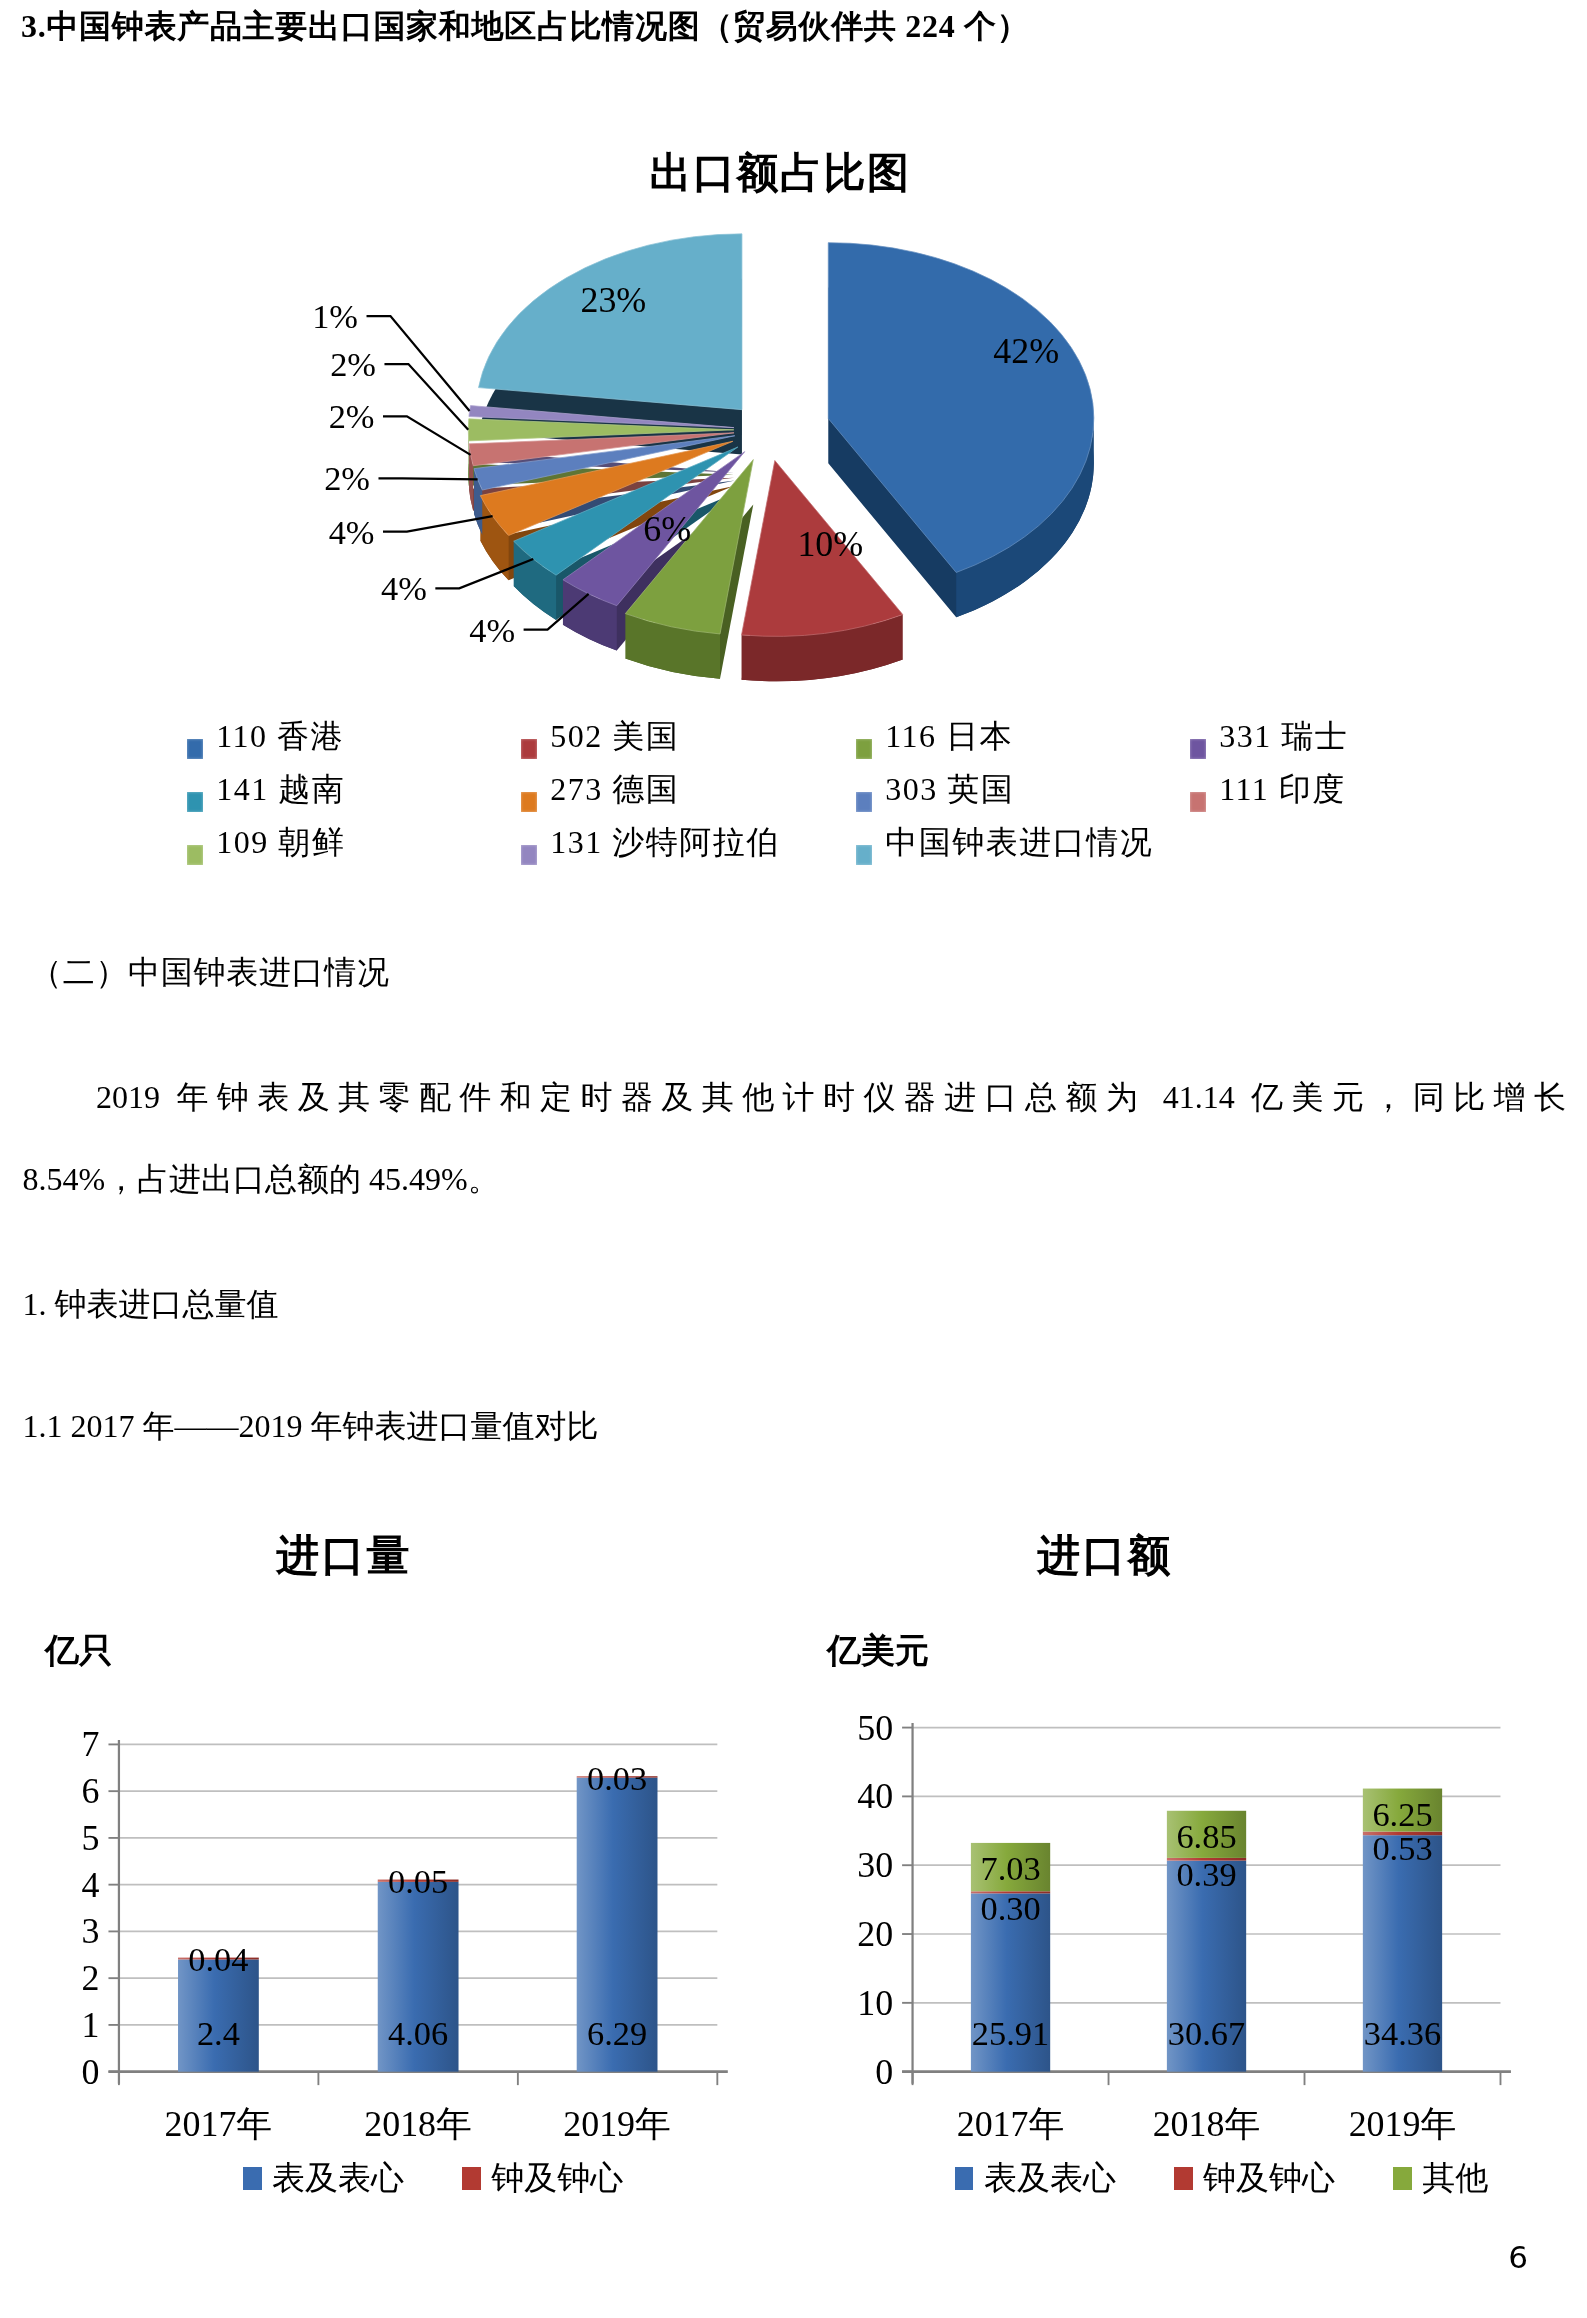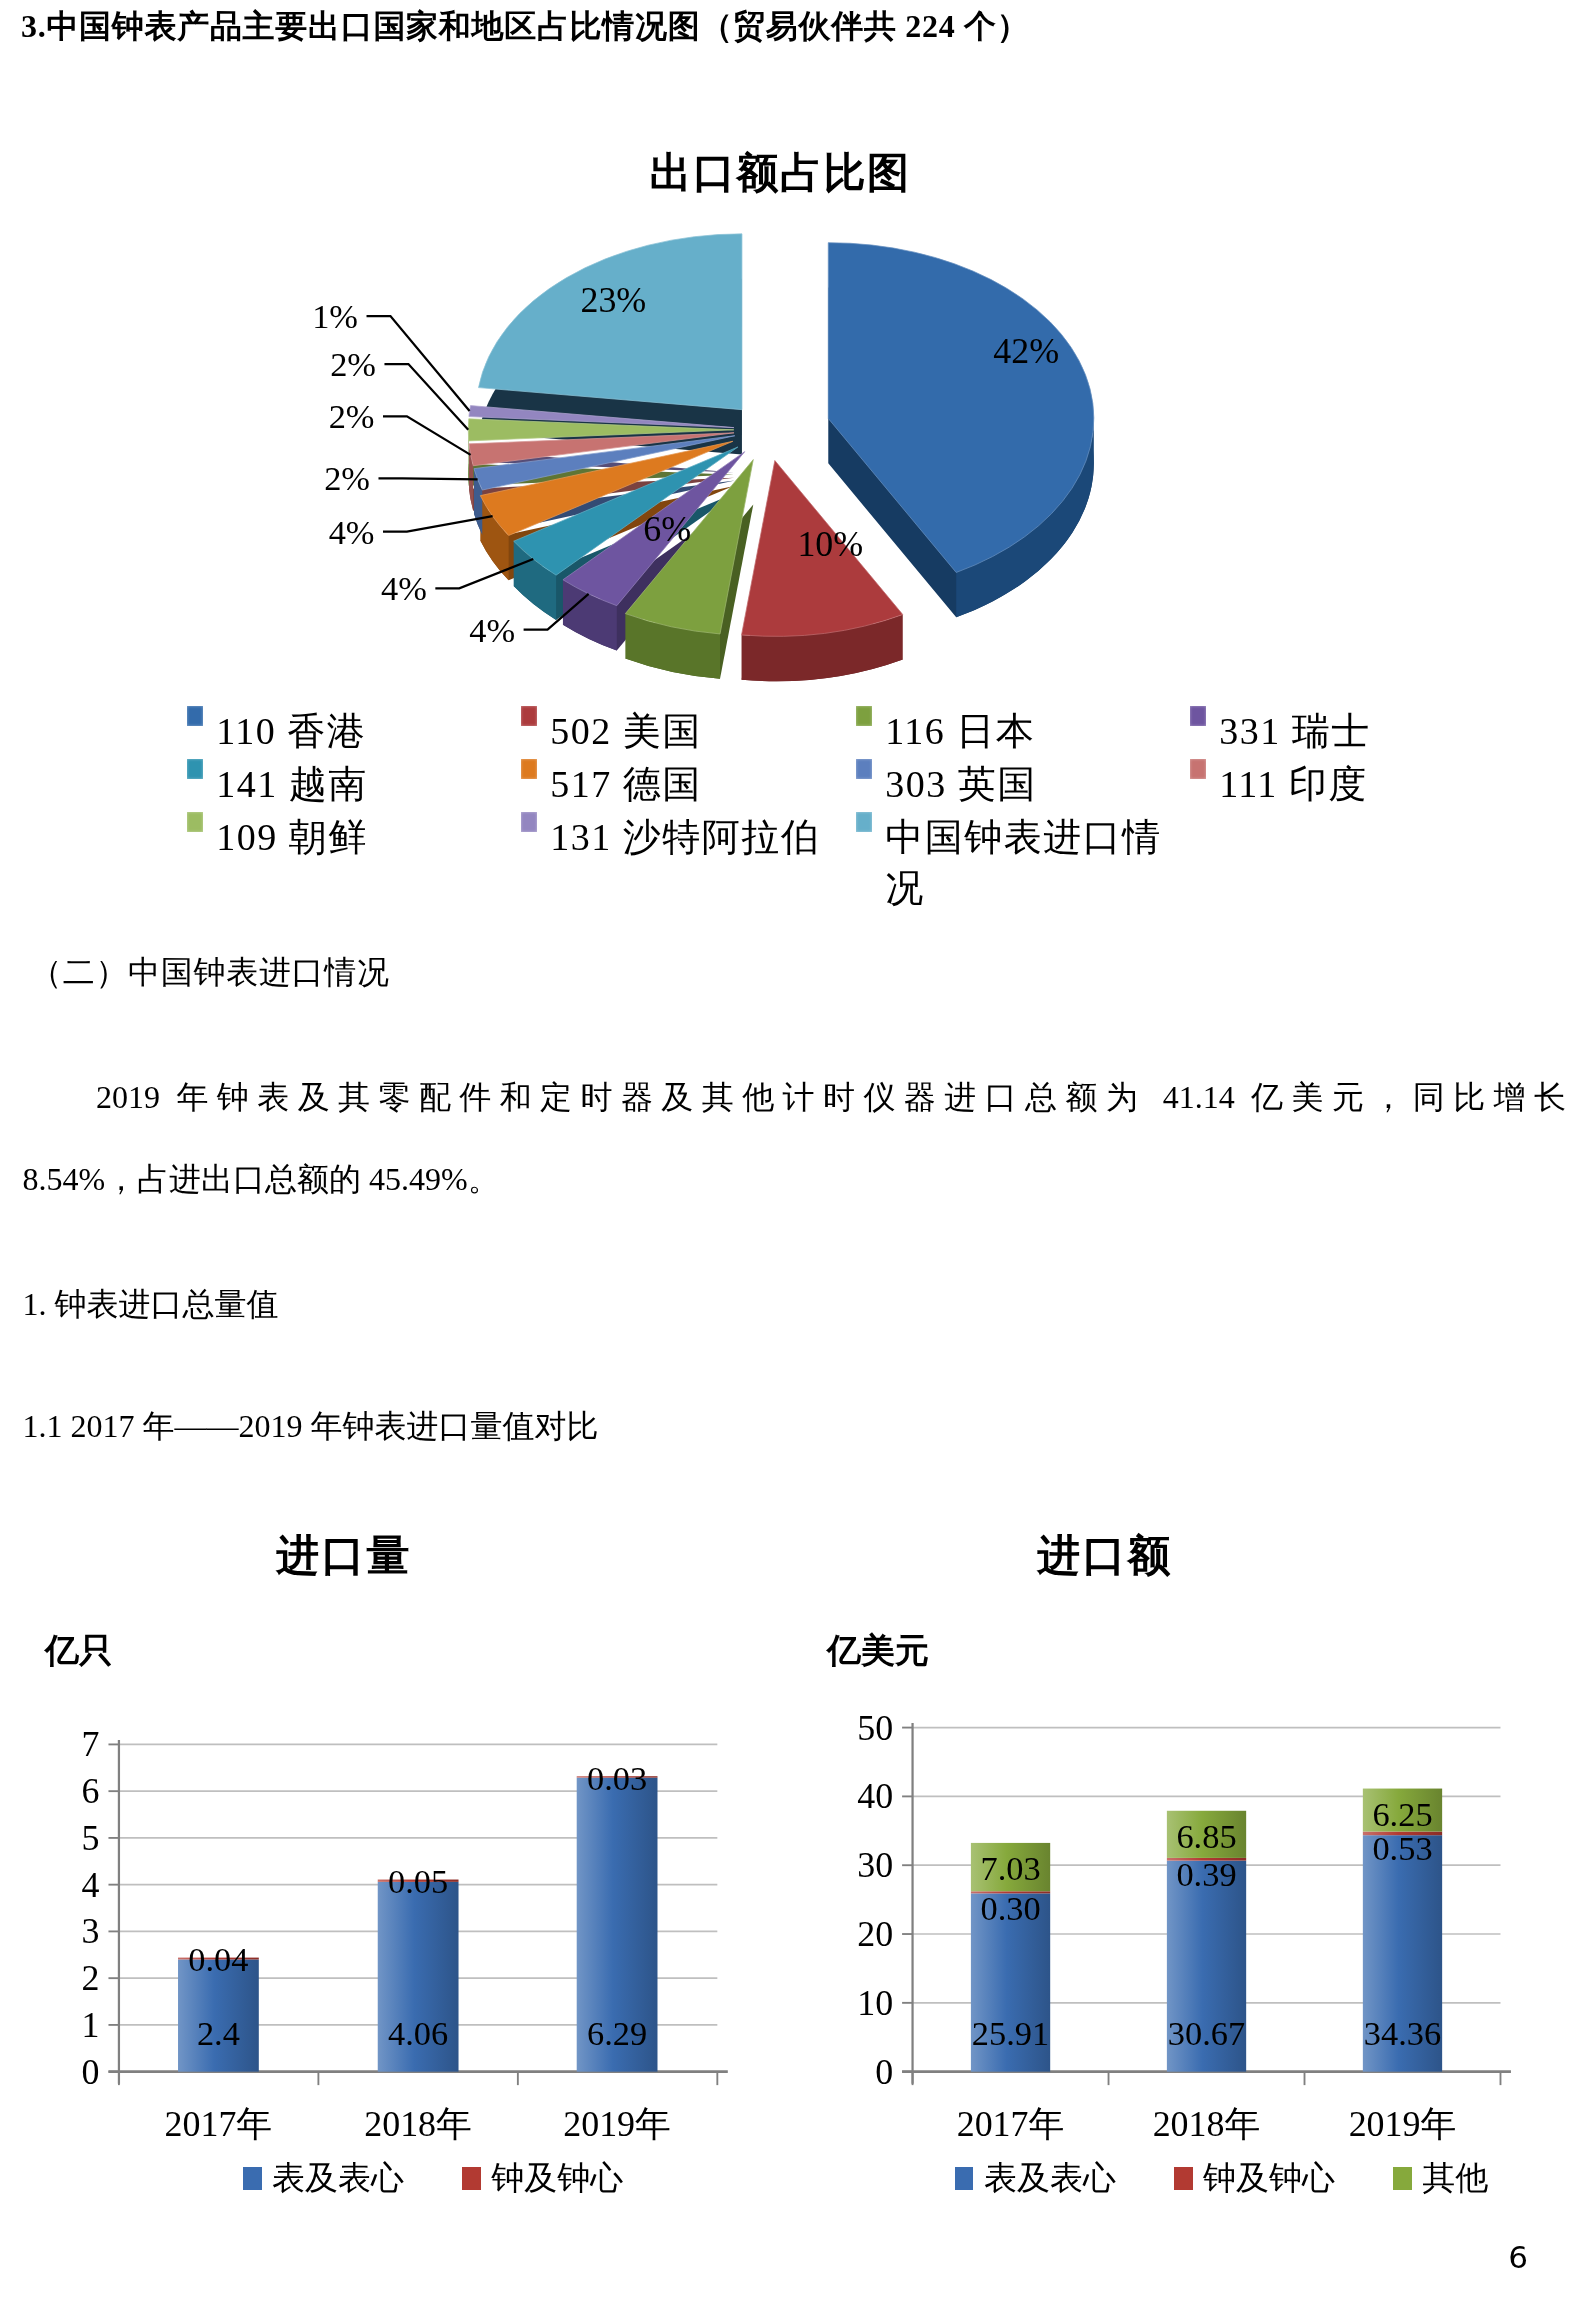--- a/index.html
+++ b/index.html
@@ -4,21 +4,21 @@
 <style>
   html,body{margin:0;padding:0;background:#fff;}
   body{width:1588px;height:2319px;position:relative;
        font-family:"Liberation Serif","DejaVu Serif",serif;color:#000;}
   .abs{position:absolute;}
   .doc-heading{left:21px;top:4.5px;width:1548px;font-size:32px;font-weight:700;letter-spacing:0.7px;}
   .pie-title{left:518px;top:145px;width:524px;text-align:center;font-size:42px;font-weight:700;letter-spacing:1.5px;}
   #pie-svg{left:0;top:209px;width:1588px;height:509px;}
   #pie-legend{left:178px;top:706px;width:1272px;display:grid;
               grid-template-columns:334px 335px 334px auto;grid-auto-rows:53px;}
-  .pl-item{display:flex;align-items:flex-start;padding-left:9px;font-size:38px;letter-spacing:1.5px;}
+  .pl-item{display:flex;align-items:flex-end;padding-left:9px;font-size:32px;letter-spacing:1.5px;}
   .pl-item .sw{width:15.7px;height:20px;margin-right:13.5px;flex:0 0 auto;box-shadow:inset 0 0 3px rgba(255,255,255,.45);}
   .sec-heading{left:30px;top:951px;font-size:32px;letter-spacing:0.7px;font-family:Liberation Mono, monospace;}
   .para1{left:96px;top:1076px;width:1470px;font-size:32px;text-align:justify;text-align-last:justify;}
   .para2{left:22.4px;top:1158px;font-size:32px;}
   .sub1{left:22.4px;top:1283px;font-size:32px;}
   .sub11{left:22.4px;top:1405px;font-size:32px;}
   .bar-title{top:1527px;width:374px;text-align:center;font-size:43px;font-weight:700;letter-spacing:2.2px;}
   .bt1{left:157px;} .bt2{left:918px;}
   .bar-unit{top:1628px;font-size:34px;font-weight:700;}
   .bu1{left:45px;} .bu2{left:827px;}
@@ -112,21 +112,21 @@
     <div class="pl-item">
       <span class="sw" style="background: rgb(110, 85, 160);"></span>
       <span>331 瑞士</span>
     </div>
     <div class="pl-item">
       <span class="sw" style="background: rgb(46, 147, 176);"></span>
       <span>141 越南</span>
     </div>
     <div class="pl-item">
       <span class="sw" style="background: rgb(221, 122, 31);"></span>
-      <span>517 德国</span>
+      <span>273 德国</span>
     </div>
     <div class="pl-item">
       <span class="sw" style="background: rgb(92, 127, 190);"></span>
       <span>303 英国</span>
     </div>
     <div class="pl-item">
       <span class="sw" style="background: rgb(199, 115, 113);"></span>
       <span>111 印度</span>
     </div>
     <div class="pl-item">

